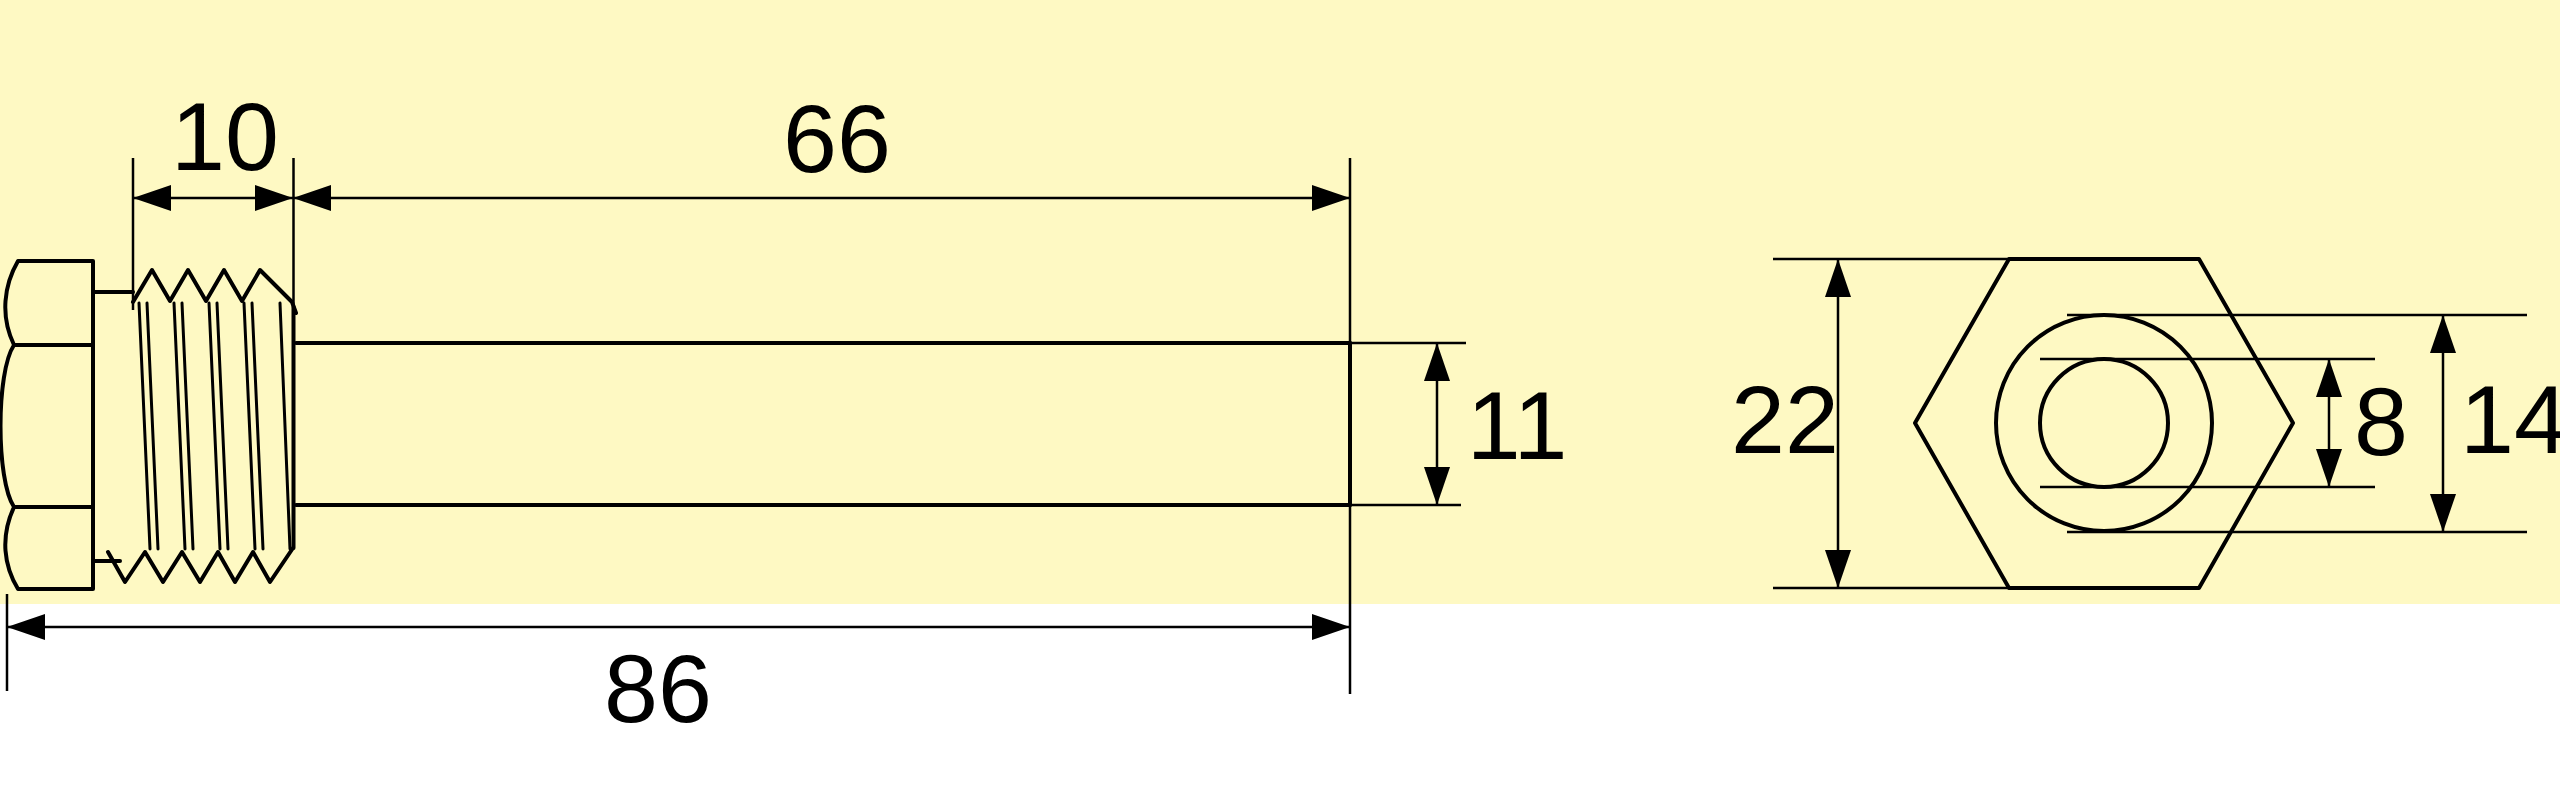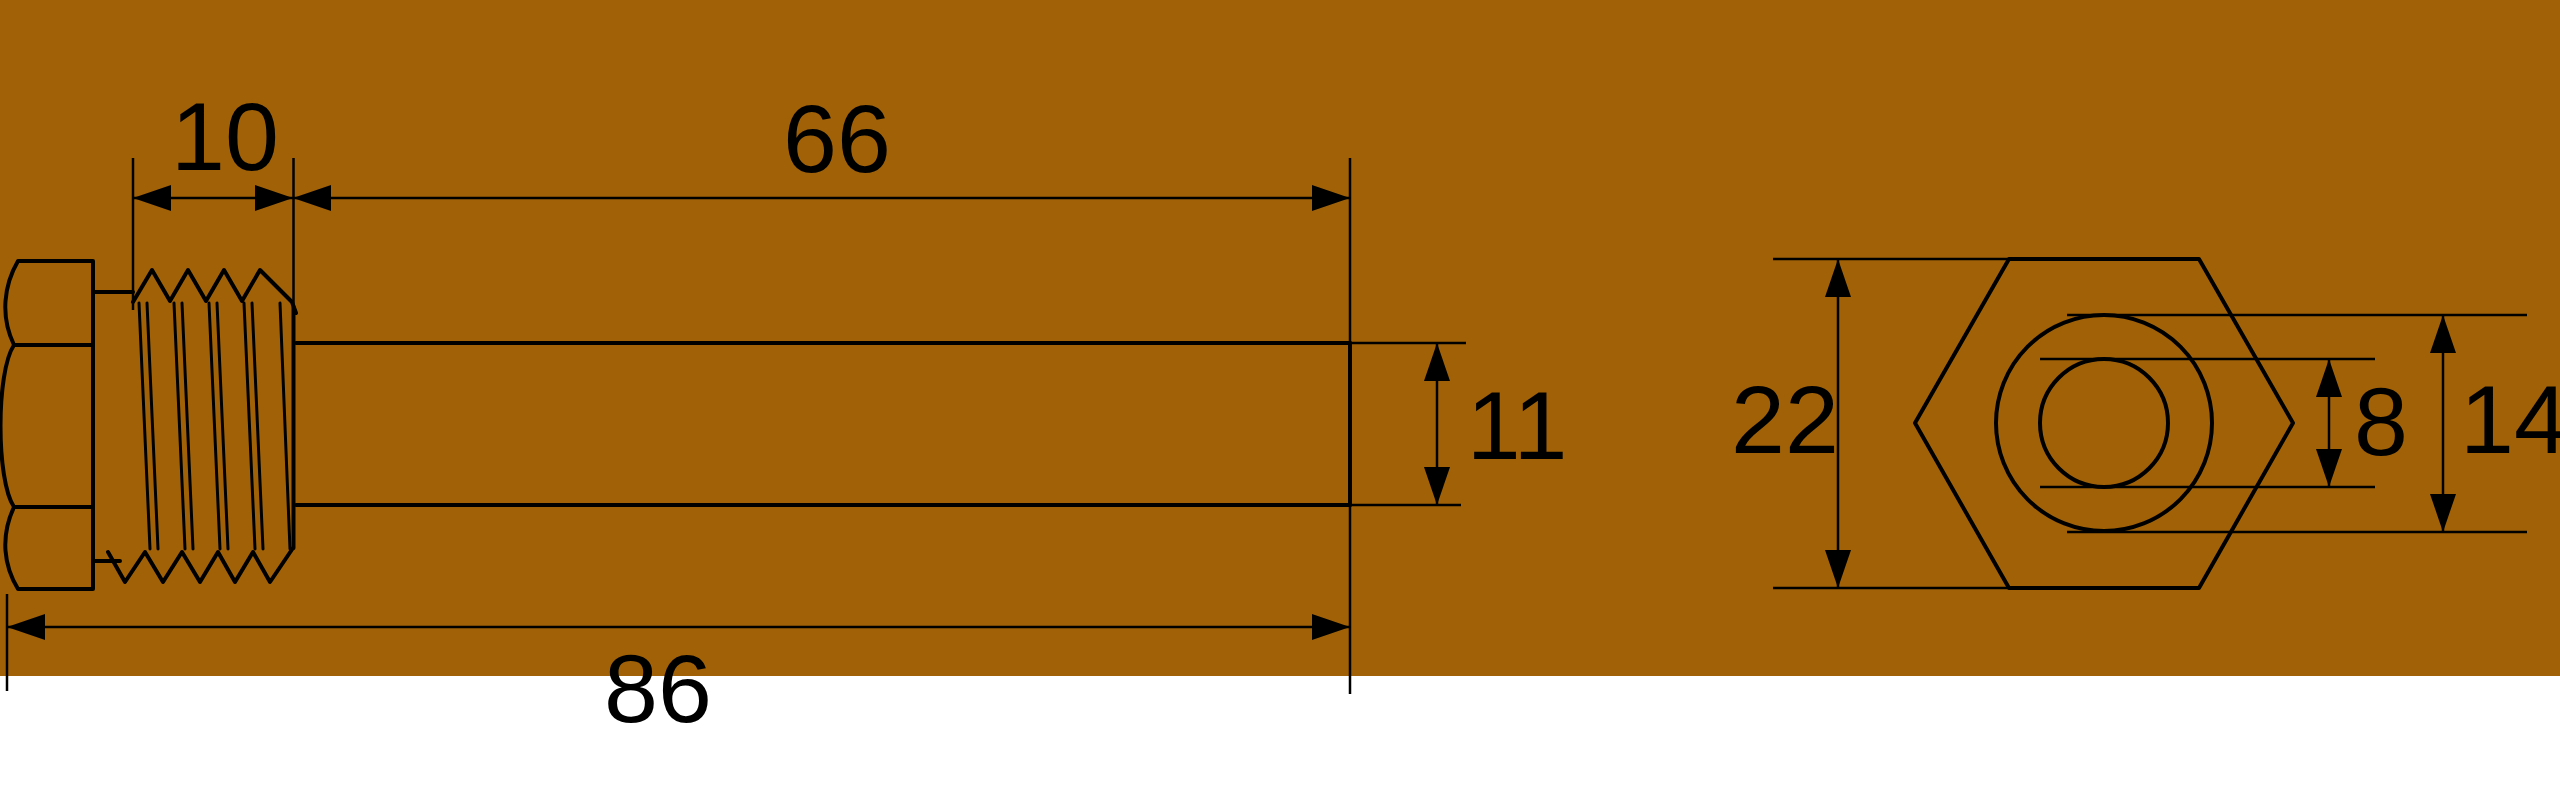--- a/index.html
+++ b/index.html
@@ -6,22 +6,22 @@
     margin: 0;
     padding: 0;
     background: #ffffff;
     width: 2560px;
     height: 800px;
     overflow: hidden;
   }
   .canvas {
     position: relative;
     width: 2560px;
-    height: 676px;
-    background: #a16207;
+    height: 604px;
+    background: #fef9c3;
   }
   svg { display: block; }
   .outline {
     fill: none;
     stroke: #000000;
     stroke-width: 4;
     stroke-linejoin: round;
     stroke-linecap: round;
   }
   .thin {

